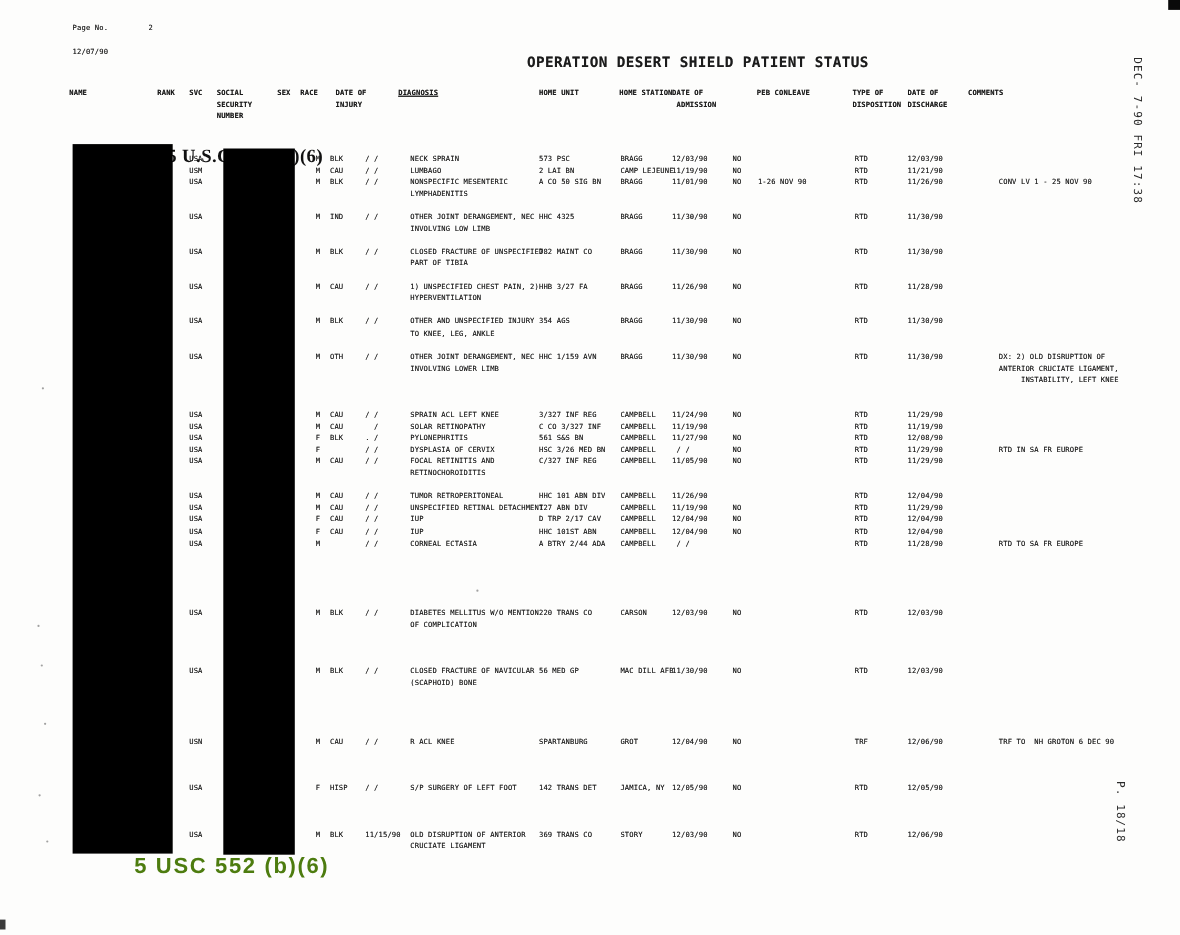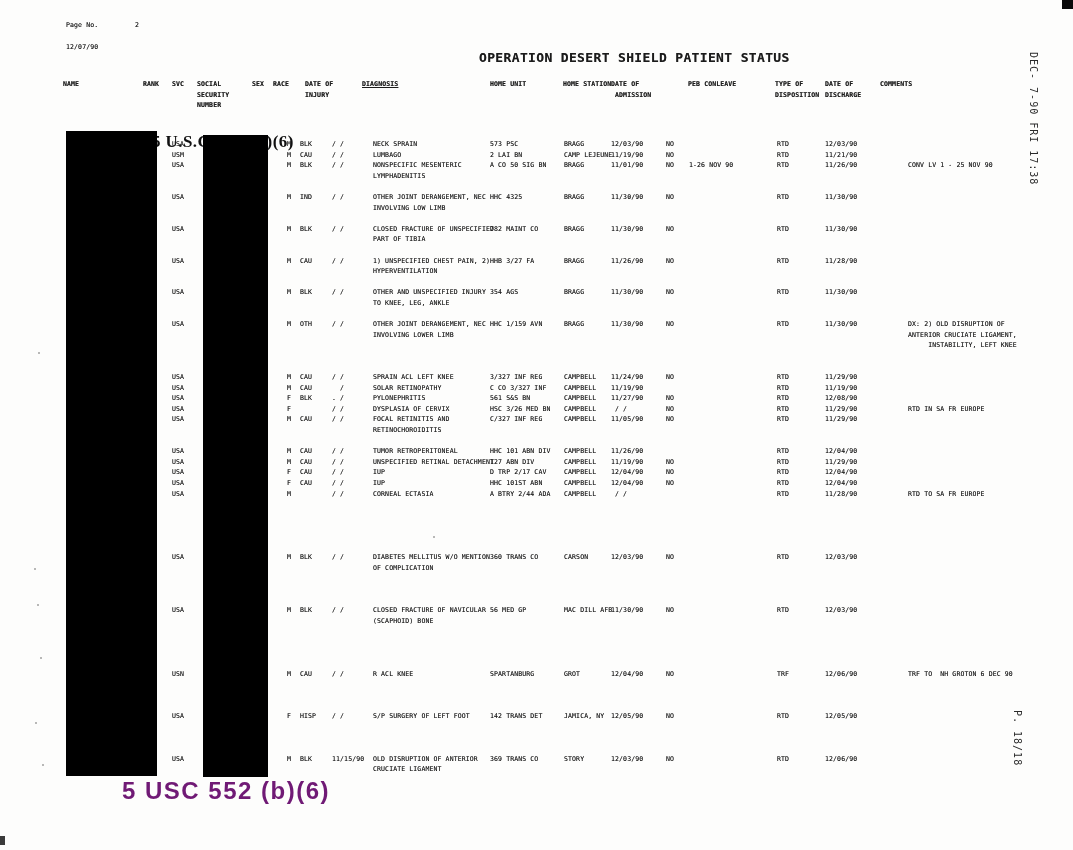--- a/index.html
+++ b/index.html
@@ -25,21 +25,21 @@
   .c-unit{left:350px;} .c-station{left:424px;} .c-adm{left:471px;}
   .c-peb{left:526px;}  .c-conleave{left:549px;} .c-disp{left:637px;}
   .c-dis{left:685px;}  .c-com{left:740px;margin-left:28px;}
   .redaction{position:absolute;background:#000;}
   .stamp-top{
     font-family:"Liberation Serif", serif;font-weight:bold;
     font-size:17px;letter-spacing:.4px;color:#111;
   }
   .stamp-bottom{
     font-family:"Liberation Sans", sans-serif;font-weight:bold;
-    font-size:24px;letter-spacing:1.5px;color:#701a75;
+    font-size:20px;letter-spacing:1.5px;color:#4d7c0f;
   }
   .vert{
     writing-mode:vertical-rl;
     font-family:"DejaVu Sans Mono", monospace;
     color:#2a2a2a;letter-spacing:1px;white-space:pre;
   }
   .fax-time{font-size:10px;left:1028px;top:52px;height:210px;}
   .fax-page{font-size:10px;left:1012px;top:710px;height:80px;}
   .speck{position:absolute;background:#555;border-radius:50%;opacity:.55;}
   .corner-mark{position:absolute;background:#0a0a0a;}
@@ -341,21 +341,21 @@
       <span class="fax cell c-com">RTD TO SA FR EUROPE</span>
     </div>
     <div class="row" style="height: 21.2px; margin-top: 53px;">
       <span class="fax cell c-rank">SSG</span>
       <span class="fax cell c-svc">USA</span>
       <span class="fax cell c-sex">M</span>
       <span class="fax cell c-race">BLK</span>
       <span class="fax cell c-doi">/ /</span>
       <span class="fax cell c-diag">DIABETES MELLITUS W/O MENTION
 OF COMPLICATION</span>
-      <span class="fax cell c-unit">360 TRANS CO</span>
+      <span class="fax cell c-unit">220 TRANS CO</span>
       <span class="fax cell c-station">CARSON</span>
       <span class="fax cell c-adm">12/03/90</span>
       <span class="fax cell c-peb">NO</span>
       <span class="fax cell c-disp">RTD</span>
       <span class="fax cell c-dis">12/03/90</span>
     </div>
     <div class="row" style="height: 21.2px; margin-top: 31.8px;">
       <span class="fax cell c-rank">SGT</span>
       <span class="fax cell c-svc">USA</span>
       <span class="fax cell c-sex">M</span>

